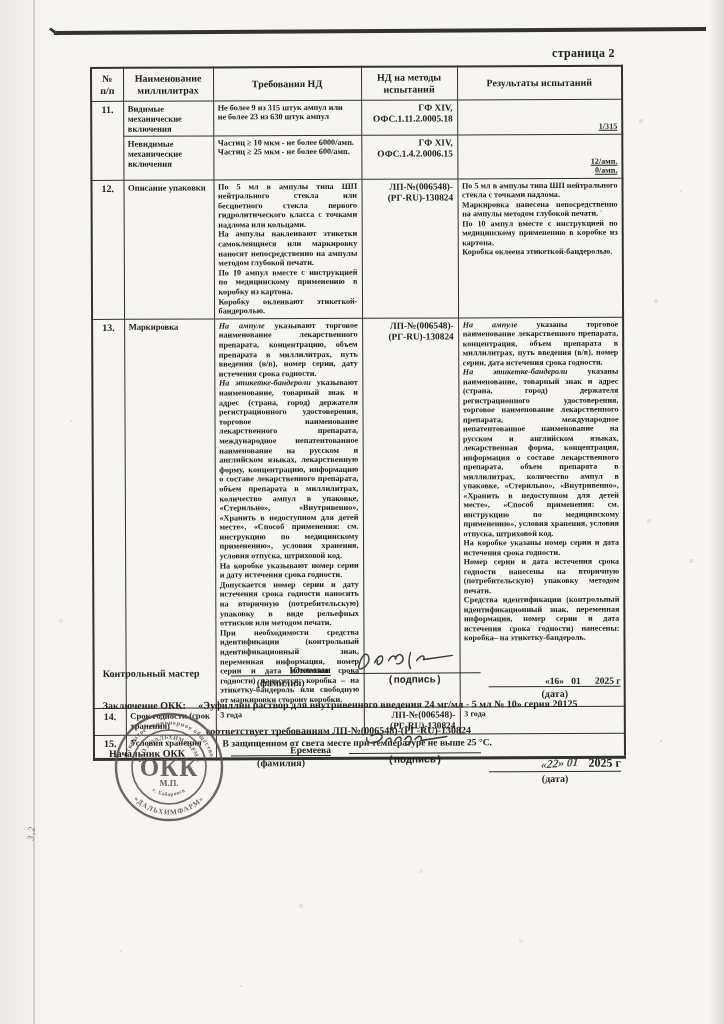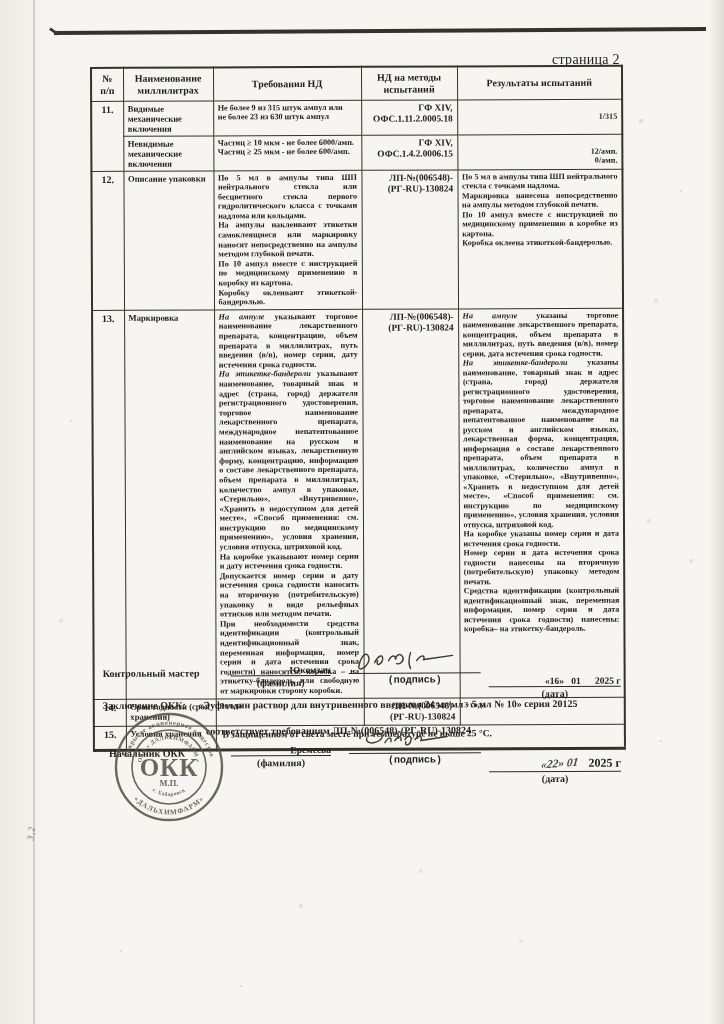--- a/index.html
+++ b/index.html
@@ -23,21 +23,21 @@
   .noise { position:absolute; left:0; top:0; width:2px; height:2px; background:transparent;
     box-shadow: 640px 120px 0 1px rgba(70,68,60,.12), 600px 210px 0 0 rgba(70,68,60,.18),
       655px 300px 0 1px rgba(70,68,60,.10), 530px 340px 0 0 rgba(70,68,60,.16),
       615px 395px 0 1px rgba(70,68,60,.12), 585px 465px 0 0 rgba(70,68,60,.15),
       648px 520px 0 1px rgba(70,68,60,.10), 500px 575px 0 0 rgba(70,68,60,.14),
       300px 905px 0 1px rgba(70,68,60,.10), 120px 950px 0 0 rgba(70,68,60,.14),
       420px 870px 0 1px rgba(70,68,60,.08), 660px 740px 0 0 rgba(70,68,60,.16),
       690px 560px 0 1px rgba(70,68,60,.10), 70px 420px 0 0 rgba(70,68,60,.12),
       60px 620px 0 1px rgba(70,68,60,.08), 240px 985px 0 0 rgba(70,68,60,.12),
       520px 940px 0 1px rgba(70,68,60,.08), 680px 190px 0 0 rgba(70,68,60,.14); }
-  .page-num { position:absolute; left:552px; top:52px; font-size:14px; font-weight:normal; letter-spacing:.3px; }
+  .page-num { position:absolute; left:552px; top:46px; font-size:12px; font-weight:bold; letter-spacing:.3px; }
   .hand-note { position:absolute; left:24px; top:828px; font-size:9px; color:#6b6a64;
                font-style:italic; transform:rotate(-84deg); letter-spacing:1px; }
 
   .content { position:absolute; left:0; top:0; width:724px; height:1024px;
              transform:rotate(-0.25deg); transform-origin:90px 70px; }
 
   
   table.qc { position:absolute; left:90px; top:67px; width:531px;
              border-collapse:collapse; table-layout:fixed;
              border:2px solid #34322c; }
@@ -47,21 +47,21 @@
   .qc th { vertical-align:middle; text-align:center; font-size:10px; line-height:12px; padding:1px 2px; }
   col.w-num{width:32px} col.w-name{width:90px} col.w-req{width:148px} col.w-met{width:96px} col.w-res{width:165px}
   tr.h-head{height:33px} tr.h-11a{height:31px} tr.h-11b{height:32px}
   tr.h-12{height:112px} tr.h-13{height:322px} tr.h-14{height:27px} tr.h-15{height:24px}
   .c-num { text-align:center; font-size:10px; line-height:12px; }
   .c-name{ font-size:8.6px; line-height:10px; padding-left:5px; }
   .c-req { font-size:8.2px; line-height:9.6px; text-align:justify; padding:2px 5px; }
   .c-met { font-size:9.3px; line-height:11px; text-align:center; padding-top:3px; }
   .c-res { font-size:8.1px; line-height:9.5px; text-align:justify; padding:2px 5px; }
   .c-res.center, .c-req.center { text-align:center; }
-  .c-res.center { padding-top:12px; }
+  .c-res.center { padding-top:22px;text-decoration:underline; }
   .para { text-align:justify; }
   .para i { font-style:italic; }
   .lines div { text-align:inherit; }
   .c-met.lines div, .c-res.center div { text-align:right; }
   td.merged { font-size:9.5px; line-height:11px; text-align:left; padding:3px 6px; }
 
   
   #footer { position:absolute; left:78px; top:660px; width:580px; font-weight:bold; }
   .f-row { position:relative; }
   #row-master { height:34px; margin-top:6px; }

